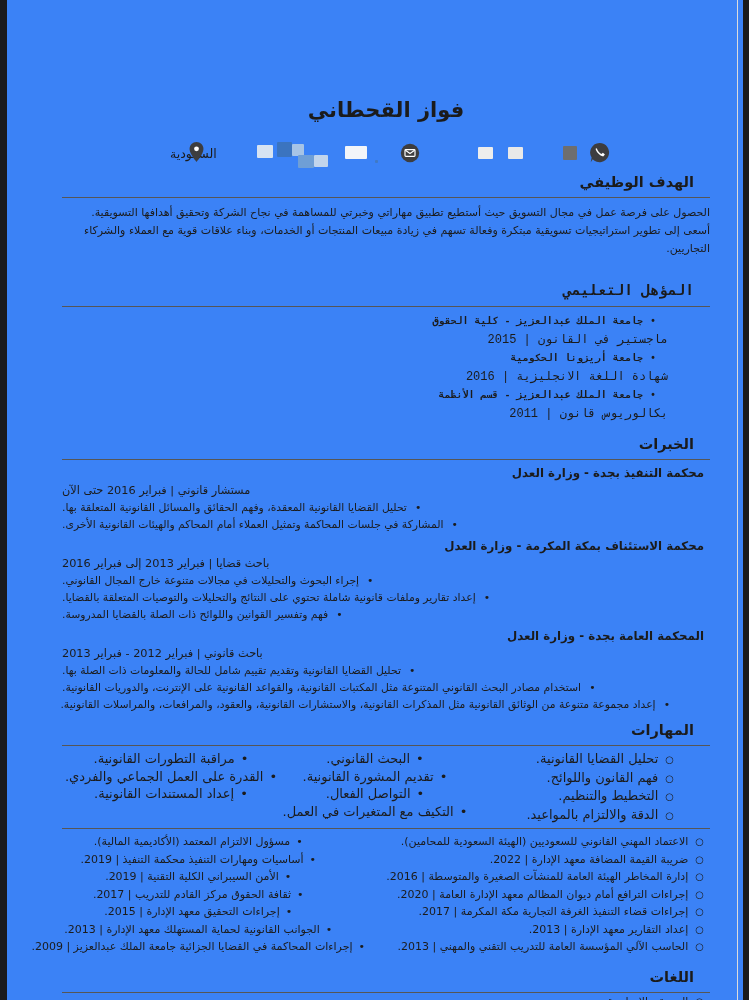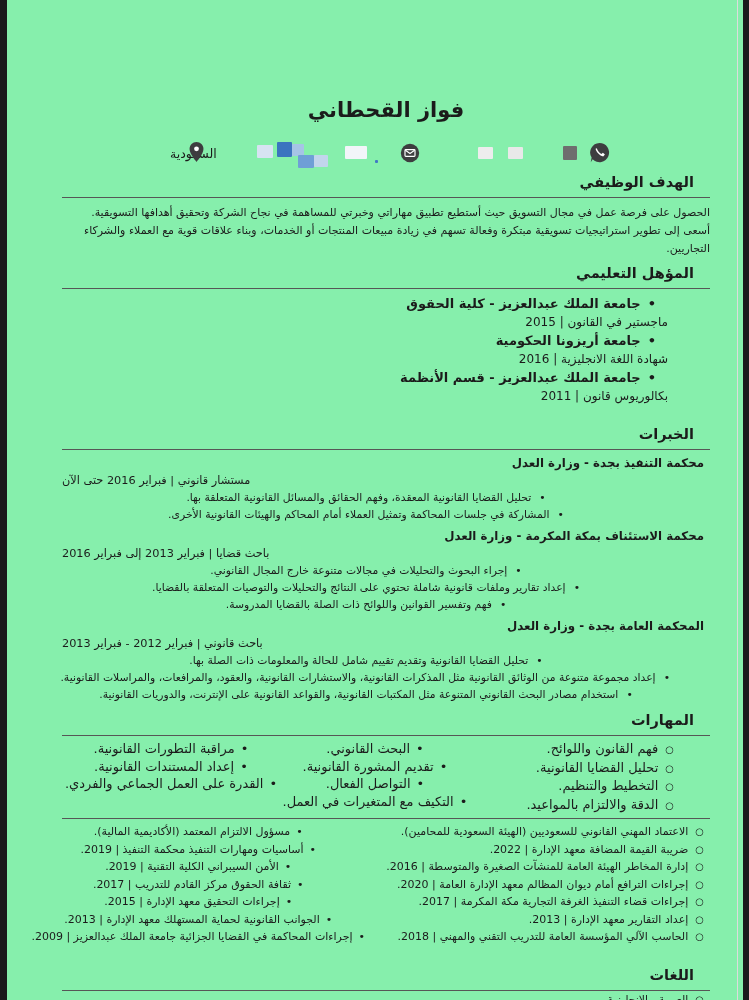--- a/index.html
+++ b/index.html
@@ -1,47 +1,47 @@
 <!DOCTYPE html>
 <html lang="ar"><head>
 <meta charset="utf-8">
 <style>
   html,body{margin:0;padding:0;background:#fff;}
-  .stage{position:relative;width:749px;height:1000px;background:#86efac;overflow:hidden;
+  .stage{position:relative;width:749px;height:1000px;background:#3b82f6;overflow:hidden;
          font-family:"DejaVu Sans","Liberation Sans",sans-serif;color:#1b1b1b;}
   .edge-l{position:absolute;left:0;top:0;width:7px;height:100%;background:#1a1a1c;}
   .edge-r{position:absolute;right:0;top:0;width:6px;height:100%;background:#1a1a1c;}
   .edge-line{position:absolute;right:11px;top:0;width:1px;height:100%;background:#dcdcdc;}
   .page{position:absolute;left:7px;right:6px;top:0;bottom:0;direction:rtl;
         padding:0 33px 0 55px;}
 
   .name{margin:95px 0 0;font-size:21px;font-weight:bold;text-align:center;line-height:30px;}
 
   .contact{position:relative;height:34px;margin-top:13px;}
   .c-abs{position:absolute;}
   .blk{position:absolute;border-radius:1px;}
   .loc-text{left:92px;top:8px;font-size:12.5px;line-height:16px;margin-left:16px;}
 
   h2{font-size:14.5px;font-weight:bold;margin:0;padding:0 16px 0 0;line-height:21px;text-align:right;}
   .rule{border:none;border-top:1px solid #565656;height:0;margin:4px 0 0;}
 
   .objective-text{margin:6px 0 0;font-size:11px;line-height:18px;text-align:right;}
 
-  .m9{margin-top:5px;} .m6{margin-top:19px;} .m7{margin-top:7px;} .m4{margin-top:4px;}
+  .m9{margin-top:23px;font-family:Liberation Mono, monospace;} .m6{margin-top:11px;} .m7{margin-top:7px;} .m4{margin-top:4px;}
 
   .edu-list{margin-top:5px;}
-  .edu-school{font-size:13px;font-weight:bold;line-height:19px;padding-right:54px;text-align:right;}
+  .edu-school{font-size:10px;font-weight:bold;line-height:19px;padding-right:54px;text-align:right;}
   .edu-school::before{content:"•";margin-left:7px;}
   .edu-degree{font-size:12px;line-height:18px;padding-right:42px;text-align:right;}
 
   .job{margin-top:5px;}
   .job-title{font-size:11.8px;font-weight:bold;line-height:17px;padding-right:6px;text-align:right;}
   .job-role{font-size:11.3px;line-height:17px;padding-right:6px;text-align:left;}
   ul.plain{margin:0;padding:0;list-style:none;}
-  .job li{font-size:10.8px;line-height:17px;padding-right:40px;text-align:center;white-space:nowrap;}
+  .job li{font-size:10.8px;line-height:17px;padding-right:40px;text-align:left;white-space:nowrap;}
   .job li::before{content:"•";margin-left:8px;}
 
   .skills-grid{display:grid;grid-template-columns:240px 190px 1fr;margin-top:4px;}
   .skills-grid li{font-size:13px;line-height:17.5px;white-space:nowrap;}
   .sk-c1 li{text-align:right;padding-right:36px;}
   .sk-c1 li::before{content:"○";margin-left:7px;font-size:10px;}
   .sk-c2 li,.sk-c3 li{text-align:center;}
   .sk-c2 li::before,.sk-c3 li::before{content:"•";margin-left:6px;}
 
   .courses-grid{display:grid;grid-template-columns:345px 1fr;margin-top:4px;}
@@ -159,65 +159,65 @@
             <li>فهم وتفسير القوانين واللوائح ذات الصلة بالقضايا المدروسة.</li>
           </ul>
       </div>
 
       <div class="job">
         <div class="job-title">المحكمة العامة بجدة - وزارة العدل</div>
         <div class="job-role">باحث قانوني | فبراير 2012 - فبراير 2013</div>
         <ul class="plain">
 
         <li>تحليل القضايا القانونية وتقديم تقييم شامل للحالة والمعلومات ذات الصلة بها.</li>
+            <li>استخدام مصادر البحث القانوني المتنوعة مثل المكتبات القانونية، والقواعد القانونية على الإنترنت، والدوريات القانونية.</li>
             <li>إعداد مجموعة متنوعة من الوثائق القانونية مثل المذكرات القانونية، والاستشارات القانونية، والعقود، والمرافعات، والمراسلات القانونية.</li>
-            <li>استخدام مصادر البحث القانوني المتنوعة مثل المكتبات القانونية، والقواعد القانونية على الإنترنت، والدوريات القانونية.</li>
           </ul>
       </div>
     </section>
 
     <section class="m7">
       <h2>المهارات</h2>
       <div class="rule"></div>
       <div class="skills-grid">
         <ul class="plain sk-c1">
 
-        <li>فهم القانون واللوائح.</li>
-            <li>تحليل القضايا القانونية.</li>
+        <li>تحليل القضايا القانونية.</li>
+            <li>فهم القانون واللوائح.</li>
             <li>التخطيط والتنظيم.</li>
             <li>الدقة والالتزام بالمواعيد.</li>
           </ul>
         <ul class="plain sk-c2">
 
         <li>البحث القانوني.</li>
             <li>تقديم المشورة القانونية.</li>
             <li>التواصل الفعال.</li>
             <li>التكيف مع المتغيرات في العمل.</li>
           </ul>
         <ul class="plain sk-c3">
 
         <li>مراقبة التطورات القانونية.</li>
+            <li>القدرة على العمل الجماعي والفردي.</li>
             <li>إعداد المستندات القانونية.</li>
-            <li>القدرة على العمل الجماعي والفردي.</li>
           </ul>
       </div>
     </section>
 
     <section class="m4">
       <div class="rule"></div>
       <div class="courses-grid">
         <ul class="plain crs-c1">
 
         <li>الاعتماد المهني القانوني للسعوديين (الهيئة السعودية للمحامين).</li>
             <li>ضريبة القيمة المضافة معهد الإدارة | 2022.</li>
             <li>إدارة المخاطر الهيئة العامة للمنشآت الصغيرة والمتوسطة | 2016.</li>
             <li>إجراءات الترافع أمام ديوان المظالم معهد الإدارة العامة | 2020.</li>
             <li>إجراءات قضاء التنفيذ الغرفة التجارية مكة المكرمة | 2017.</li>
             <li>إعداد التقارير معهد الإدارة | 2013.</li>
-            <li>الحاسب الآلي المؤسسة العامة للتدريب التقني والمهني | 2018.</li>
+            <li>الحاسب الآلي المؤسسة العامة للتدريب التقني والمهني | 2013.</li>
           </ul>
         <ul class="plain crs-c2">
 
         <li>مسؤول الالتزام المعتمد (الأكاديمية المالية).</li>
             <li>أساسيات ومهارات التنفيذ محكمة التنفيذ | 2019.</li>
             <li>الأمن السيبراني الكلية التقنية | 2019.</li>
             <li>ثقافة الحقوق مركز القادم للتدريب | 2017.</li>
             <li>إجراءات التحقيق معهد الإدارة | 2015.</li>
             <li>الجوانب القانونية لحماية المستهلك معهد الإدارة | 2013.</li>
             <li>إجراءات المحاكمة في القضايا الجزائية جامعة الملك عبدالعزيز | 2009.</li>

